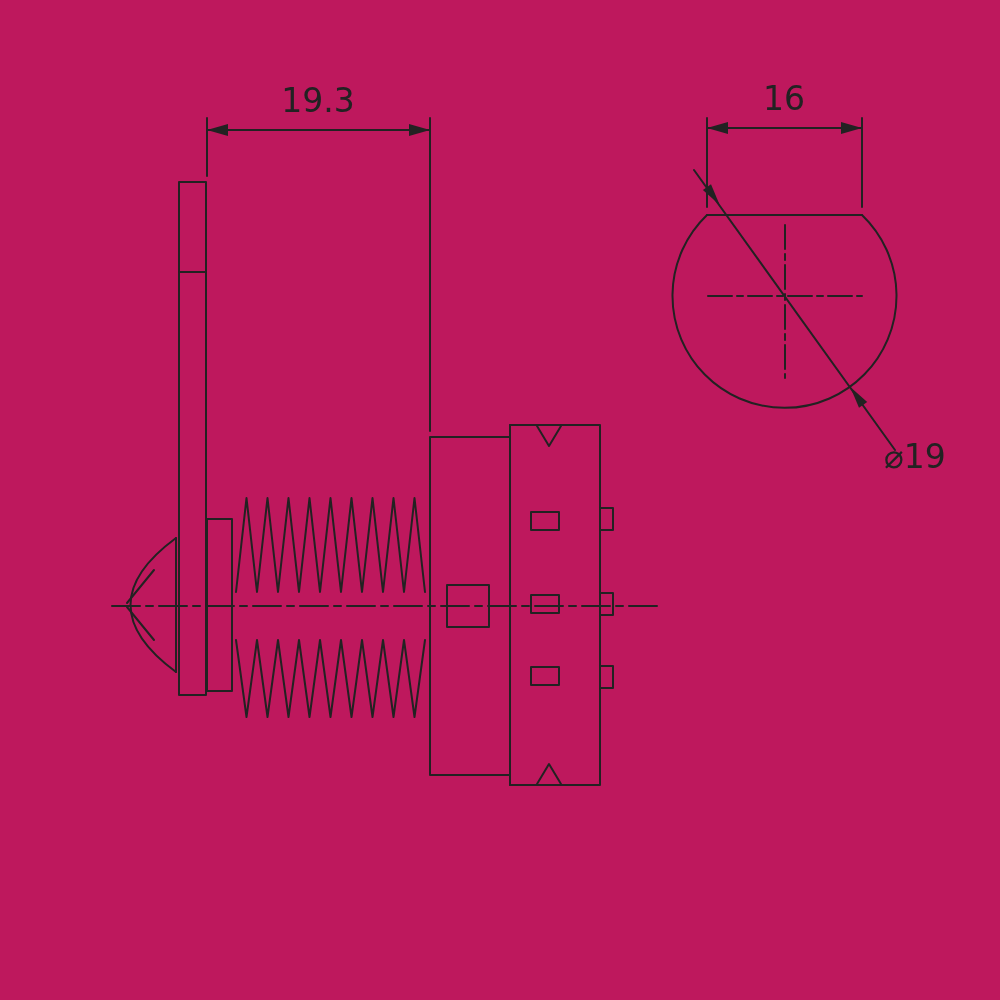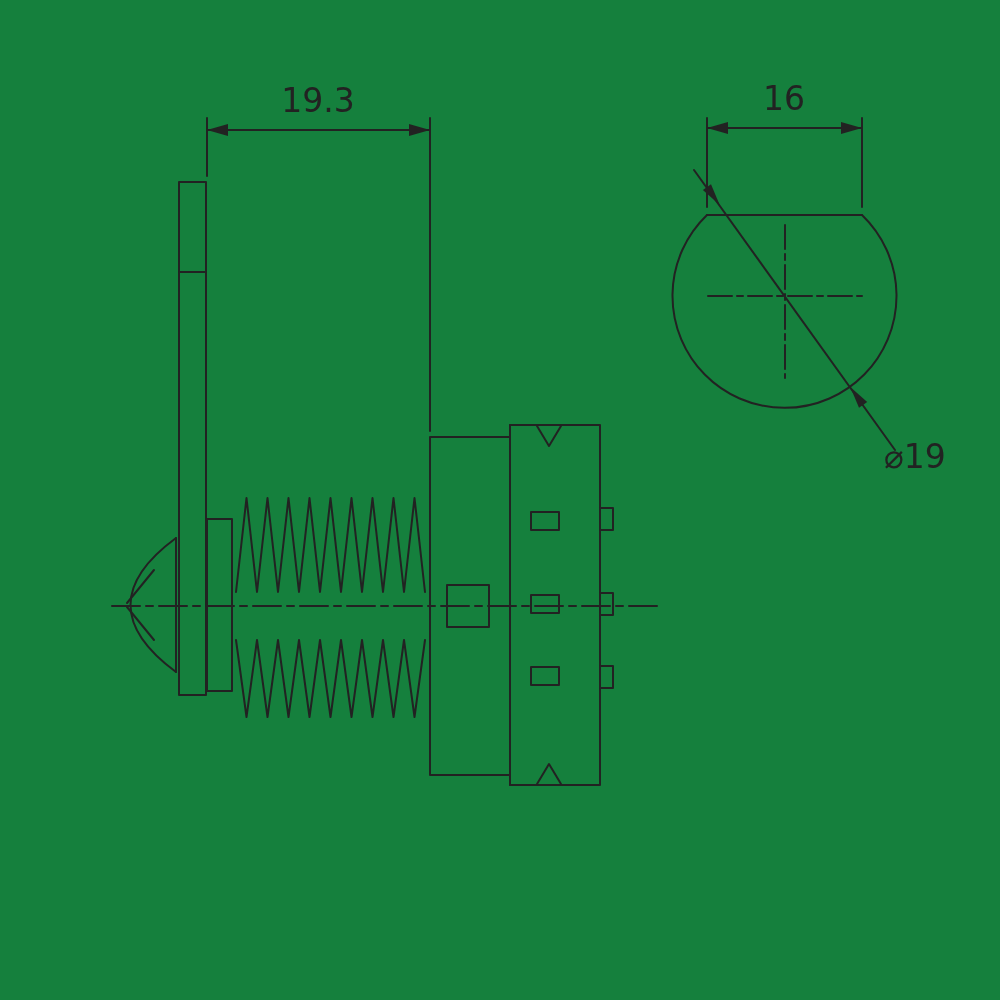--- a/index.html
+++ b/index.html
@@ -4,21 +4,21 @@
 <style>
   html, body {
     margin: 0;
     padding: 0;
     background: #ffffff;
   }
   .canvas {
     width: 1000px;
     height: 1000px;
     position: relative;
-    background: #15803d;
+    background: #be185d;
     overflow: hidden;
   }
   svg {
     display: block;
   }
   text.dim-text {
     font-family: "DejaVu Sans", "Liberation Sans", sans-serif;
     font-size: 33px;
     fill: #222222;
     stroke: none;

